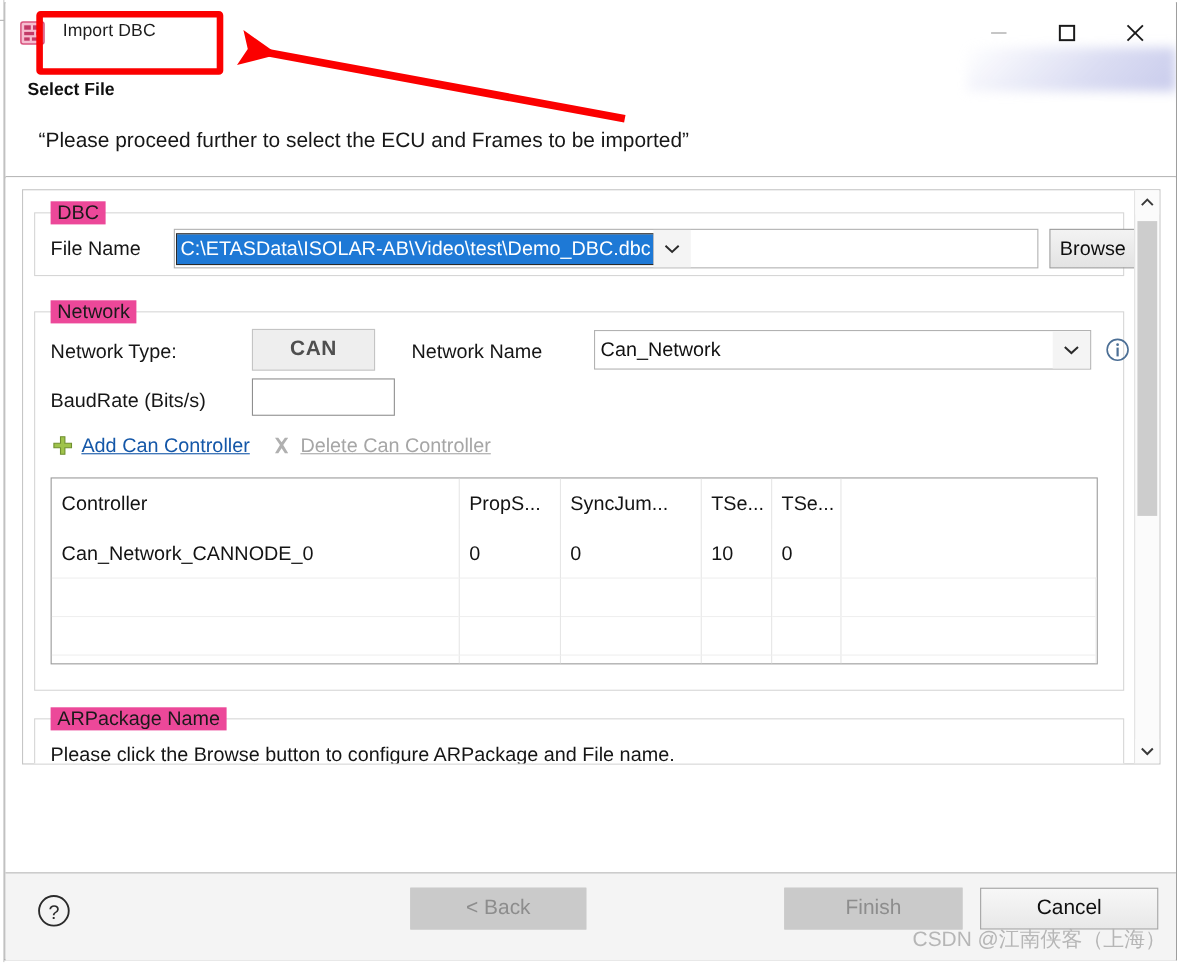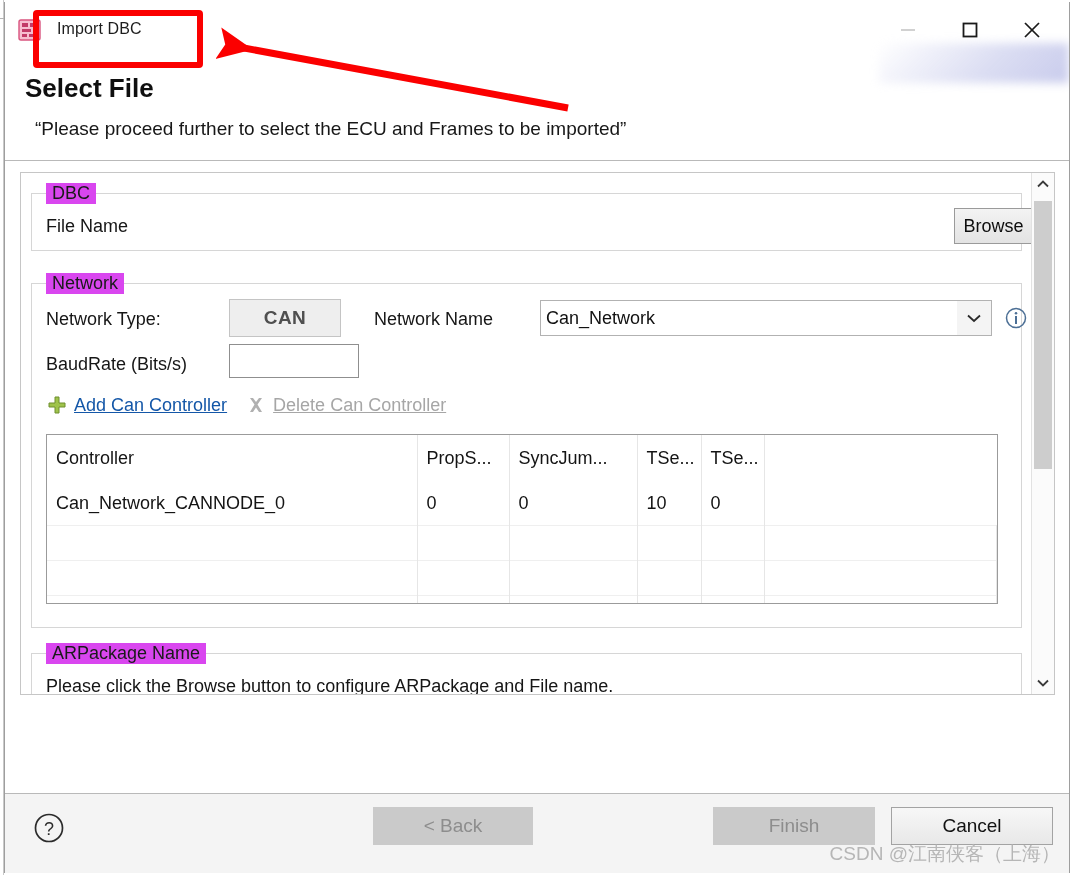--- a/index.html
+++ b/index.html
@@ -67,21 +67,21 @@
   .title-text {
     position: absolute;
     left: 52px; top: 17px;
     font-size: 16px;
     color: #1d1d1d;
     letter-spacing: 0.1px;
   }
   .page-title {
     position: absolute;
     left: 20px; top: 70px;
-    font-size: 26px;
+    font-size: 16px;
     font-weight: bold;
     color: #0f0f0f;
   }
   .page-desc {
     position: absolute;
     left: 30px; top: 115px;
     font-size: 19px;
     color: #171717;
   }
 
@@ -127,21 +127,21 @@
   
   .group {
     position: absolute;
     border: 1px solid #d6d6d6;
     box-sizing: border-box;
     background: #ffffff;
   }
   .group-label {
     position: absolute;
     top: -11px; left: 14px;
-    background: #d946ef;
+    background: #ec4899;
     padding: 0 6px;
     font-size: 18px;
     color: #1a1a1a;
     white-space: nowrap;
   }
 
   .grp-dbc  { left: 10px; top: 20px;  width: 991px; height: 58px; }
   .grp-net  { left: 10px; top: 110px; width: 991px; height: 345px; }
   .grp-arp  { left: 10px; top: 480px; width: 991px; height: 60px; }
 
@@ -399,20 +399,28 @@
     <div class="page-desc">“Please proceed further to select the ECU and Frames to be imported”</div>
   </div>
 
   <div class="content-area">
     <div class="scroll-panel">
       <div class="scroll-inner">
 
         <div class="group grp-dbc">
           <div class="group-label">DBC</div>
           <div class="fld-label" style="left:14px; top:22px;">File Name</div>
+          <div class="combo" style="left:126px; top:14px; width:786px;">
+            <span class="val sel">C:\ETASData\ISOLAR-AB\Video\test\Demo_DBC.dbc</span>
+            <span class="arrow">
+              <svg width="18" height="12" viewBox="0 0 18 12">
+                  <polyline points="3,3.5 9,9 15,3.5" fill="none" stroke="#2a2a2a" stroke-width="1.8"></polyline>
+                </svg>
+            </span>
+          </div>
           <div class="btn-browse" style="left:922px; top:14px; width:79px; height:36px;">Browse</div>
         </div>
 
         <div class="group grp-net">
           <div class="group-label">Network</div>
 
           <div class="fld-label" style="left:14px; top:25px;">Network Type:</div>
           <div class="ro-box" style="left:197px; top:15px; width:112px; height:38px;">CAN</div>
 
           <div class="fld-label" style="left:342px; top:25px;">Network Name</div>

